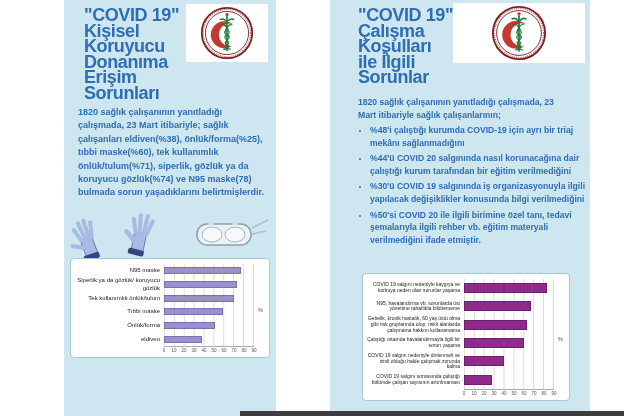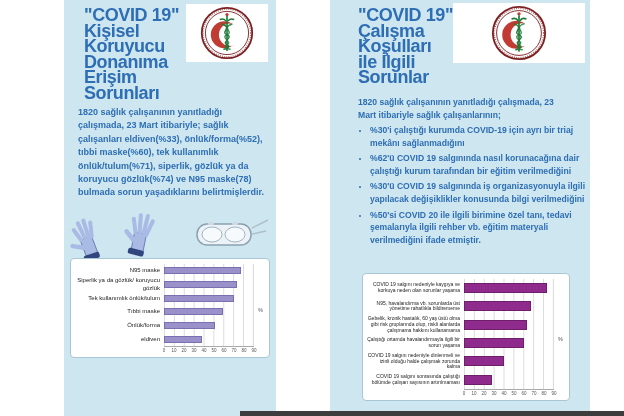--- a/index.html
+++ b/index.html
@@ -63,21 +63,21 @@
         <circle cx="27" cy="32" r="15" fill="#c23b33"></circle>
         <circle cx="33.5" cy="32" r="12.5" fill="#ffffff"></circle>
         <circle cx="30" cy="9.5" r="1.8" fill="#c23b33"></circle>
         <rect x="29.1" y="11" width="1.8" height="39" fill="#1f7a38"></rect>
         <path d="M22,15 Q27,13 29,17 M38,15 Q33,13 31,17" stroke="#1f7a38" stroke-width="1.6" fill="none"></path>
         <path d="M24,20 C37,24 22,29 30,32 C38,35 23,40 30,43 C36,45.5 27,48 26,48" stroke="#1f7a38" stroke-width="1.5" fill="none"></path>
         <path d="M36,20 C23,24 38,29 30,32 C22,35 37,40 30,43 C24,45.5 33,48 34,48" stroke="#1f7a38" stroke-width="1.5" fill="none" opacity="0.85"></path>
       </svg>
     </div>
 
-    <div class="bodytext" id="left-body">1820 sağlık çalışanının yanıtladığı çalışmada, 23 Mart itibariyle; sağlık çalışanları eldiven(%33), önlük/forma(%52), tıbbi maske(%60), tek kullanımlık önlük/tulum(%71), siperlik, gözlük ya da koruyucu gözlük(%74) ve N95 maske(78) bulmada sorun yaşadıklarını belirtmişlerdir.</div>
+    <div class="bodytext" id="left-body">1820 sağlık çalışanının yanıtladığı çalışmada, 23 Mart itibariyle; sağlık çalışanları eldiven(%38), önlük/forma(%25), tıbbi maske(%60), tek kullanımlık önlük/tulum(%71), siperlik, gözlük ya da koruyucu gözlük(%74) ve N95 maske(78) bulmada sorun yaşadıklarını belirtmişlerdir.</div>
 
     <svg class="art" style="left:4px;top:210px;" width="104" height="50" viewBox="0 0 104 50">
       <g transform="rotate(-18 30 30)">
         <path d="M14,44 L26,44 L25,24 L13,25 Z" fill="#a9bae4" stroke="#5d72ab" stroke-width="0.8"></path>
         <rect x="11" y="41" width="16" height="6" rx="2" fill="#31457f"></rect>
         <path d="M14,25 L10,13" stroke="#a9bae4" stroke-width="4" stroke-linecap="round"></path>
         <path d="M18,24 L16,8" stroke="#a9bae4" stroke-width="4" stroke-linecap="round"></path>
         <path d="M22,24 L22,7" stroke="#a9bae4" stroke-width="4" stroke-linecap="round"></path>
         <path d="M25,25 L28,11" stroke="#a9bae4" stroke-width="4" stroke-linecap="round"></path>
         <path d="M14,33 L4,28" stroke="#a9bae4" stroke-width="4.5" stroke-linecap="round"></path>
@@ -181,22 +181,22 @@
         <rect x="29.1" y="11" width="1.8" height="39" fill="#1f7a38"></rect>
         <path d="M22,15 Q27,13 29,17 M38,15 Q33,13 31,17" stroke="#1f7a38" stroke-width="1.6" fill="none"></path>
         <path d="M24,20 C37,24 22,29 30,32 C38,35 23,40 30,43 C36,45.5 27,48 26,48" stroke="#1f7a38" stroke-width="1.5" fill="none"></path>
         <path d="M36,20 C23,24 38,29 30,32 C22,35 37,40 30,43 C24,45.5 33,48 34,48" stroke="#1f7a38" stroke-width="1.5" fill="none" opacity="0.85"></path>
       </svg>
     </div>
 
     <div class="bodytext" id="right-intro">1820 sağlık çalışanının yanıtladığı çalışmada, 23 Mart itibariyle sağlık çalışanlarının;</div>
 
     <ul id="right-bullets">
-      <li>%30'i çalıştığı kurumda COVID-19 için ayrı bir triaj mekânı sağlanmadığını</li>
-      <li>%62'ü COVID 19 salgınında nasıl korunacağına dair çalıştığı kurum tarafından bir eğitim verilmediğini</li>
+      <li>%48'i çalıştığı kurumda COVID-19 için ayrı bir triaj mekânı sağlanmadığını</li>
+      <li>%44'ü COVID 20 salgınında nasıl korunacağına dair çalıştığı kurum tarafından bir eğitim verilmediğini</li>
       <li>%30'ü COVID 19 salgınında iş organizasyonuyla ilgili yapılacak değişiklikler konusunda bilgi verilmediğini</li>
       <li>%50'si COVID 20 ile ilgili birimine özel tanı, tedavi şemalarıyla ilgili rehber vb. eğitim materyali verilmediğini ifade etmiştir.</li>
     </ul>
 
     <div class="chartbox" id="chart-right">
         <div class="c-main">
           <div class="c-wrap">
             <div class="c-row">
               <div class="c-lab" style="width: 98px; font-size: 5px;">COVID 19 salgını nedeniyle kaygıya ve korkuya neden olan sorunlar yaşama</div>
               <div class="c-track" style="background-size: calc(11.1111%) 100%;">

